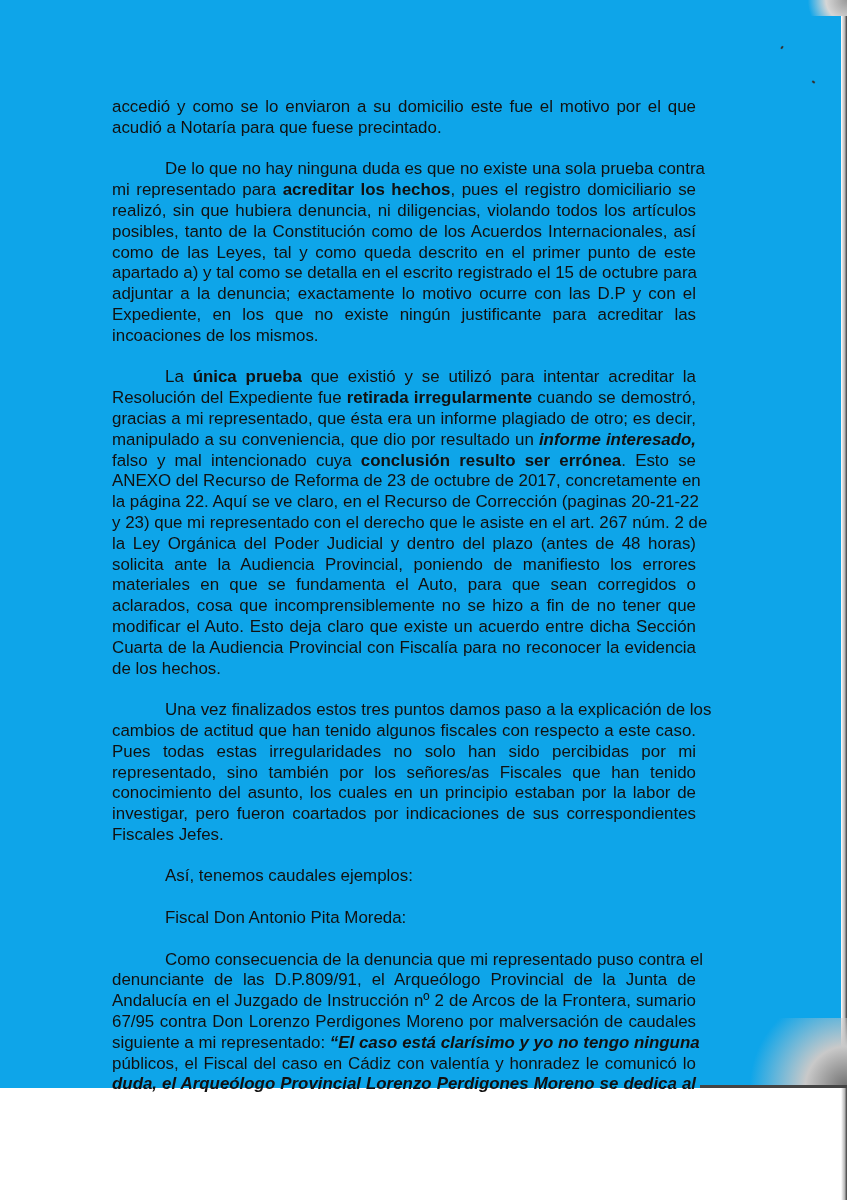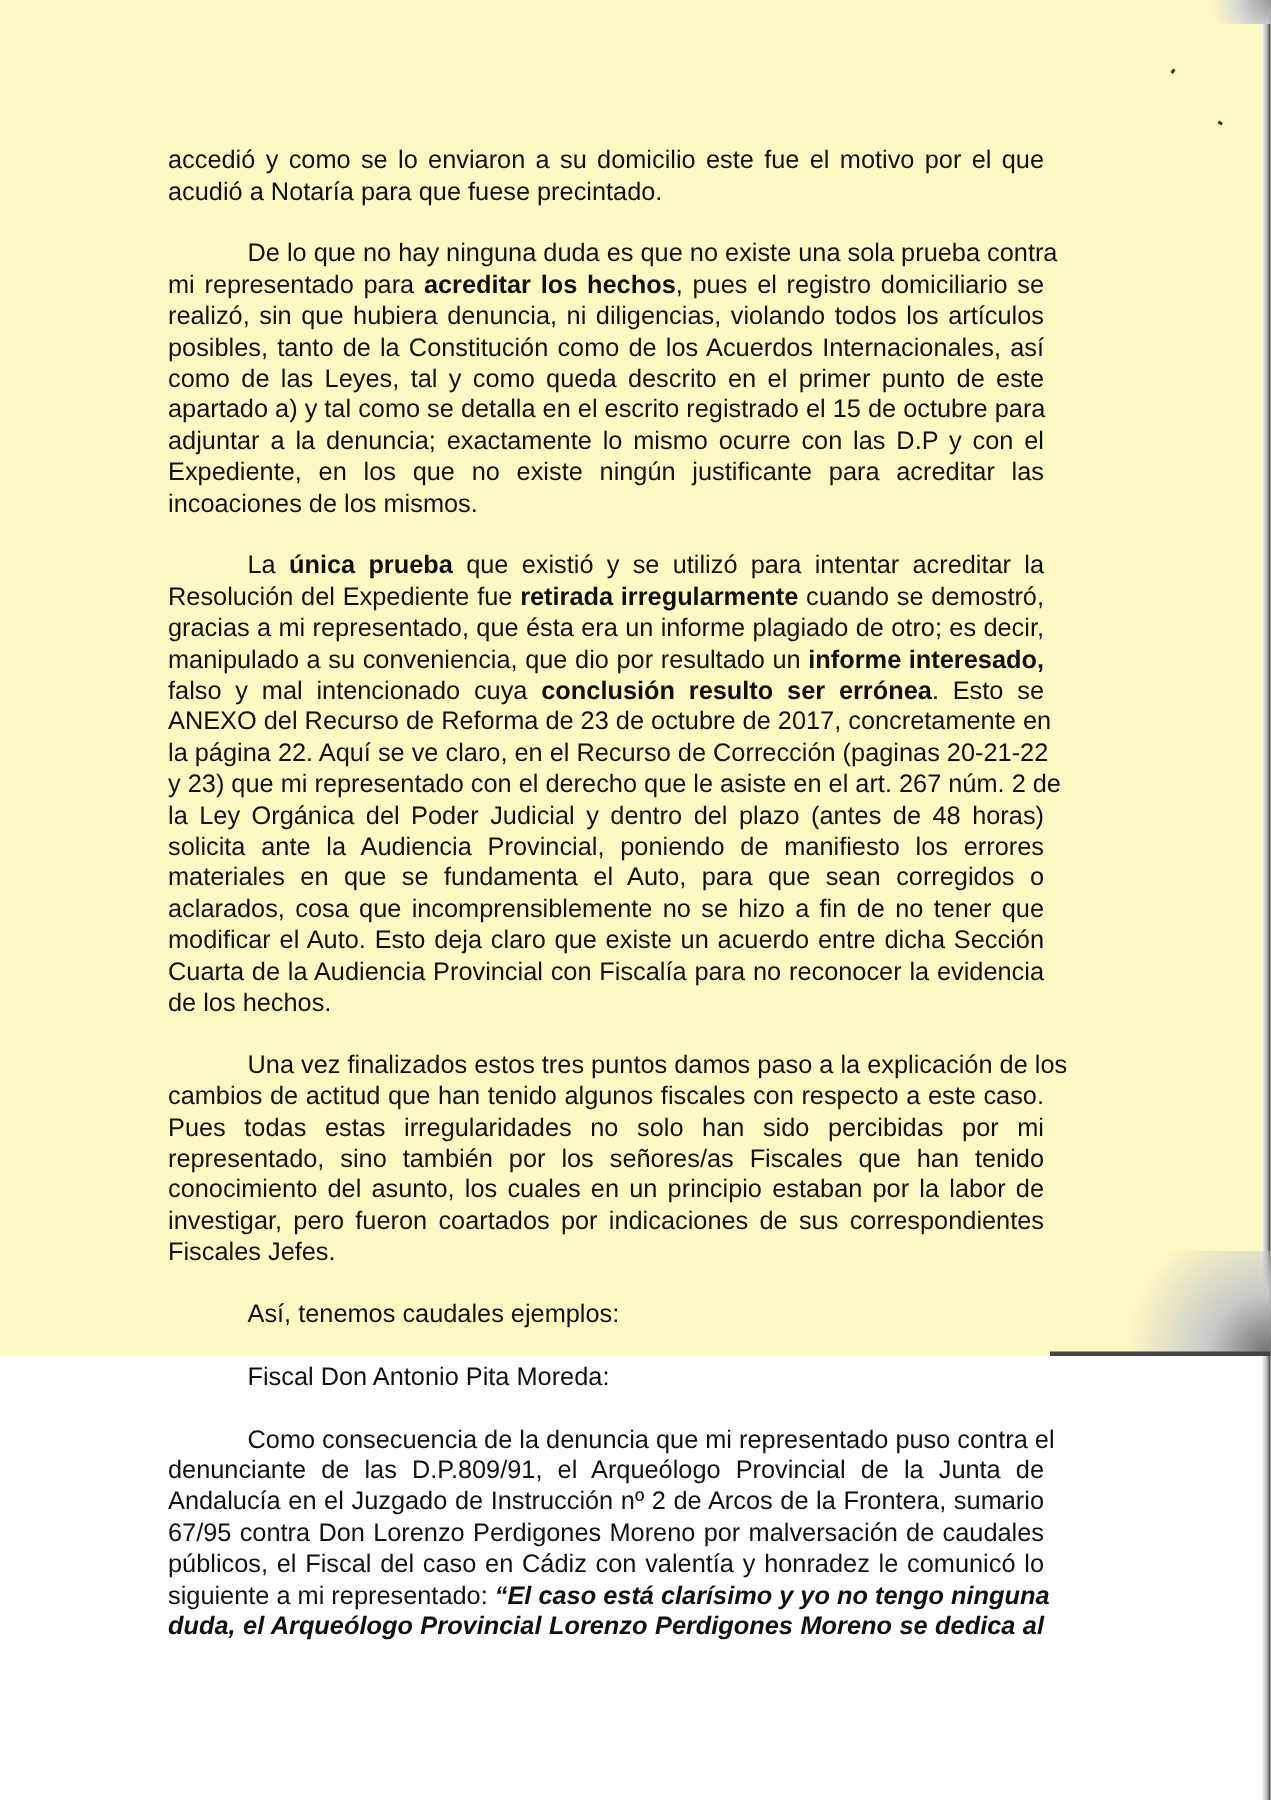--- a/index.html
+++ b/index.html
@@ -1,19 +1,19 @@
 <!DOCTYPE html>
 <html><head>
 <meta charset="utf-8">
 <style>
   html, body { margin: 0; padding: 0; background: #ffffff; }
   body { width: 847px; height: 1200px; position: relative; overflow: hidden; }
   .page {
-    position: absolute; left: 0; top: 0; width: 847px; height: 904px;
-    background: #fef9c3;
+    position: absolute; left: 0; top: 0; width: 847px; height: 1088px;
+    background: #0ea5e9;
   }
   .scan-edge-right {
     position: absolute; right: 0; top: 0; width: 6px; height: 1200px;
     background: linear-gradient(to right, #ffffff, #b9b9b9 60%, #3a3a3a);
   }
   .scan-corner-top {
     position: absolute; right: 0; top: 0; width: 50px; height: 16px;
     background: radial-gradient(circle at 100% 0%, #9a9a9a 0%, #d6d6d6 40%, rgba(255,255,255,0) 75%);
   }
   .scan-corner-bottom {
@@ -59,30 +59,30 @@
         <div class="line last"><span>acudió a Notaría para que fuese precintado.</span></div>
       </div>
     <div class="gap"></div>
     <div>
         <div class="line indent"><span>De lo que no hay ninguna duda es que no existe una sola prueba contra</span></div>
         <div class="line"><span>mi representado para </span><span class="" style="font-weight: bold;">acreditar los hechos</span><span>, pues el registro domiciliario se</span></div>
         <div class="line"><span>realizó, sin que hubiera denuncia, ni diligencias, violando todos los artículos</span></div>
         <div class="line"><span>posibles, tanto de la Constitución como de los Acuerdos Internacionales, así</span></div>
         <div class="line"><span>como de las Leyes, tal y como queda descrito en el primer punto de este</span></div>
         <div class="line"><span>apartado a) y tal como se detalla en el escrito registrado el 15 de octubre para</span></div>
-        <div class="line"><span>adjuntar a la denuncia; exactamente lo mismo ocurre con las D.P y con el</span></div>
+        <div class="line"><span>adjuntar a la denuncia; exactamente lo motivo ocurre con las D.P y con el</span></div>
         <div class="line"><span>Expediente, en los que no existe ningún justificante para acreditar las</span></div>
         <div class="line last"><span>incoaciones de los mismos.</span></div>
       </div>
     <div class="gap"></div>
     <div>
         <div class="line indent"><span>La </span><span class="" style="font-weight: bold;">única prueba</span><span> que existió y se utilizó para intentar acreditar la</span></div>
         <div class="line"><span>Resolución del Expediente fue </span><span class="" style="font-weight: bold;">retirada irregularmente</span><span> cuando se demostró,</span></div>
         <div class="line"><span>gracias a mi representado, que ésta era un informe plagiado de otro; es decir,</span></div>
-        <div class="line"><span>manipulado a su conveniencia, que dio por resultado un </span><span class="" style="font-weight: bold;">informe interesado,</span></div>
+        <div class="line"><span>manipulado a su conveniencia, que dio por resultado un </span><span class="" style="font-weight: bold; font-style: italic;">informe interesado,</span></div>
         <div class="line"><span class="" style="font-weight: normal;">falso y mal intencionado</span><span> cuya </span><span class="" style="font-weight: bold;">conclusión resulto ser errónea</span><span>. Esto se</span></div>
         <div class="line"><span>ANEXO del Recurso de Reforma de 23 de octubre de 2017, concretamente en</span></div>
         <div class="line"><span>la página 22. Aquí se ve claro, en el Recurso de Corrección (paginas 20-21-22</span></div>
         <div class="line"><span>y 23) que mi representado con el derecho que le asiste en el art. 267 núm. 2 de</span></div>
         <div class="line"><span>la Ley Orgánica del Poder Judicial y dentro del plazo (antes de 48 horas)</span></div>
         <div class="line"><span>solicita ante la Audiencia Provincial, poniendo de manifiesto los errores</span></div>
         <div class="line"><span>materiales en que se fundamenta el Auto, para que sean corregidos o</span></div>
         <div class="line"><span>aclarados, cosa que incomprensiblemente no se hizo a fin de no tener que</span></div>
         <div class="line"><span>modificar el Auto. Esto deja claro que existe un acuerdo entre dicha Sección</span></div>
         <div class="line"><span>Cuarta de la Audiencia Provincial con Fiscalía para no reconocer la evidencia</span></div>
@@ -105,18 +105,18 @@
     <div class="gap"></div>
     <div>
         <div class="line indent last"><span>Fiscal Don Antonio Pita Moreda:</span></div>
       </div>
     <div class="gap"></div>
     <div>
         <div class="line indent"><span>Como consecuencia de la denuncia que mi representado puso contra el</span></div>
         <div class="line"><span>denunciante de las D.P.809/91, el Arqueólogo Provincial de la Junta de</span></div>
         <div class="line"><span>Andalucía en el Juzgado de Instrucción nº 2 de Arcos de la Frontera, sumario</span></div>
         <div class="line"><span>67/95 contra Don Lorenzo Perdigones Moreno por malversación de caudales</span></div>
+        <div class="line"><span>siguiente a mi representado: </span><span class="bi">“El caso está clarísimo y yo no tengo ninguna</span></div>
         <div class="line"><span>públicos, el Fiscal del caso en Cádiz con valentía y honradez le comunicó lo</span></div>
-        <div class="line"><span>siguiente a mi representado: </span><span class="bi">“El caso está clarísimo y yo no tengo ninguna</span></div>
         <div class="line"><span class="bi">duda, el Arqueólogo Provincial Lorenzo Perdigones Moreno se dedica al</span></div>
       </div>
   </div>
 </div>
 
 </body></html>

